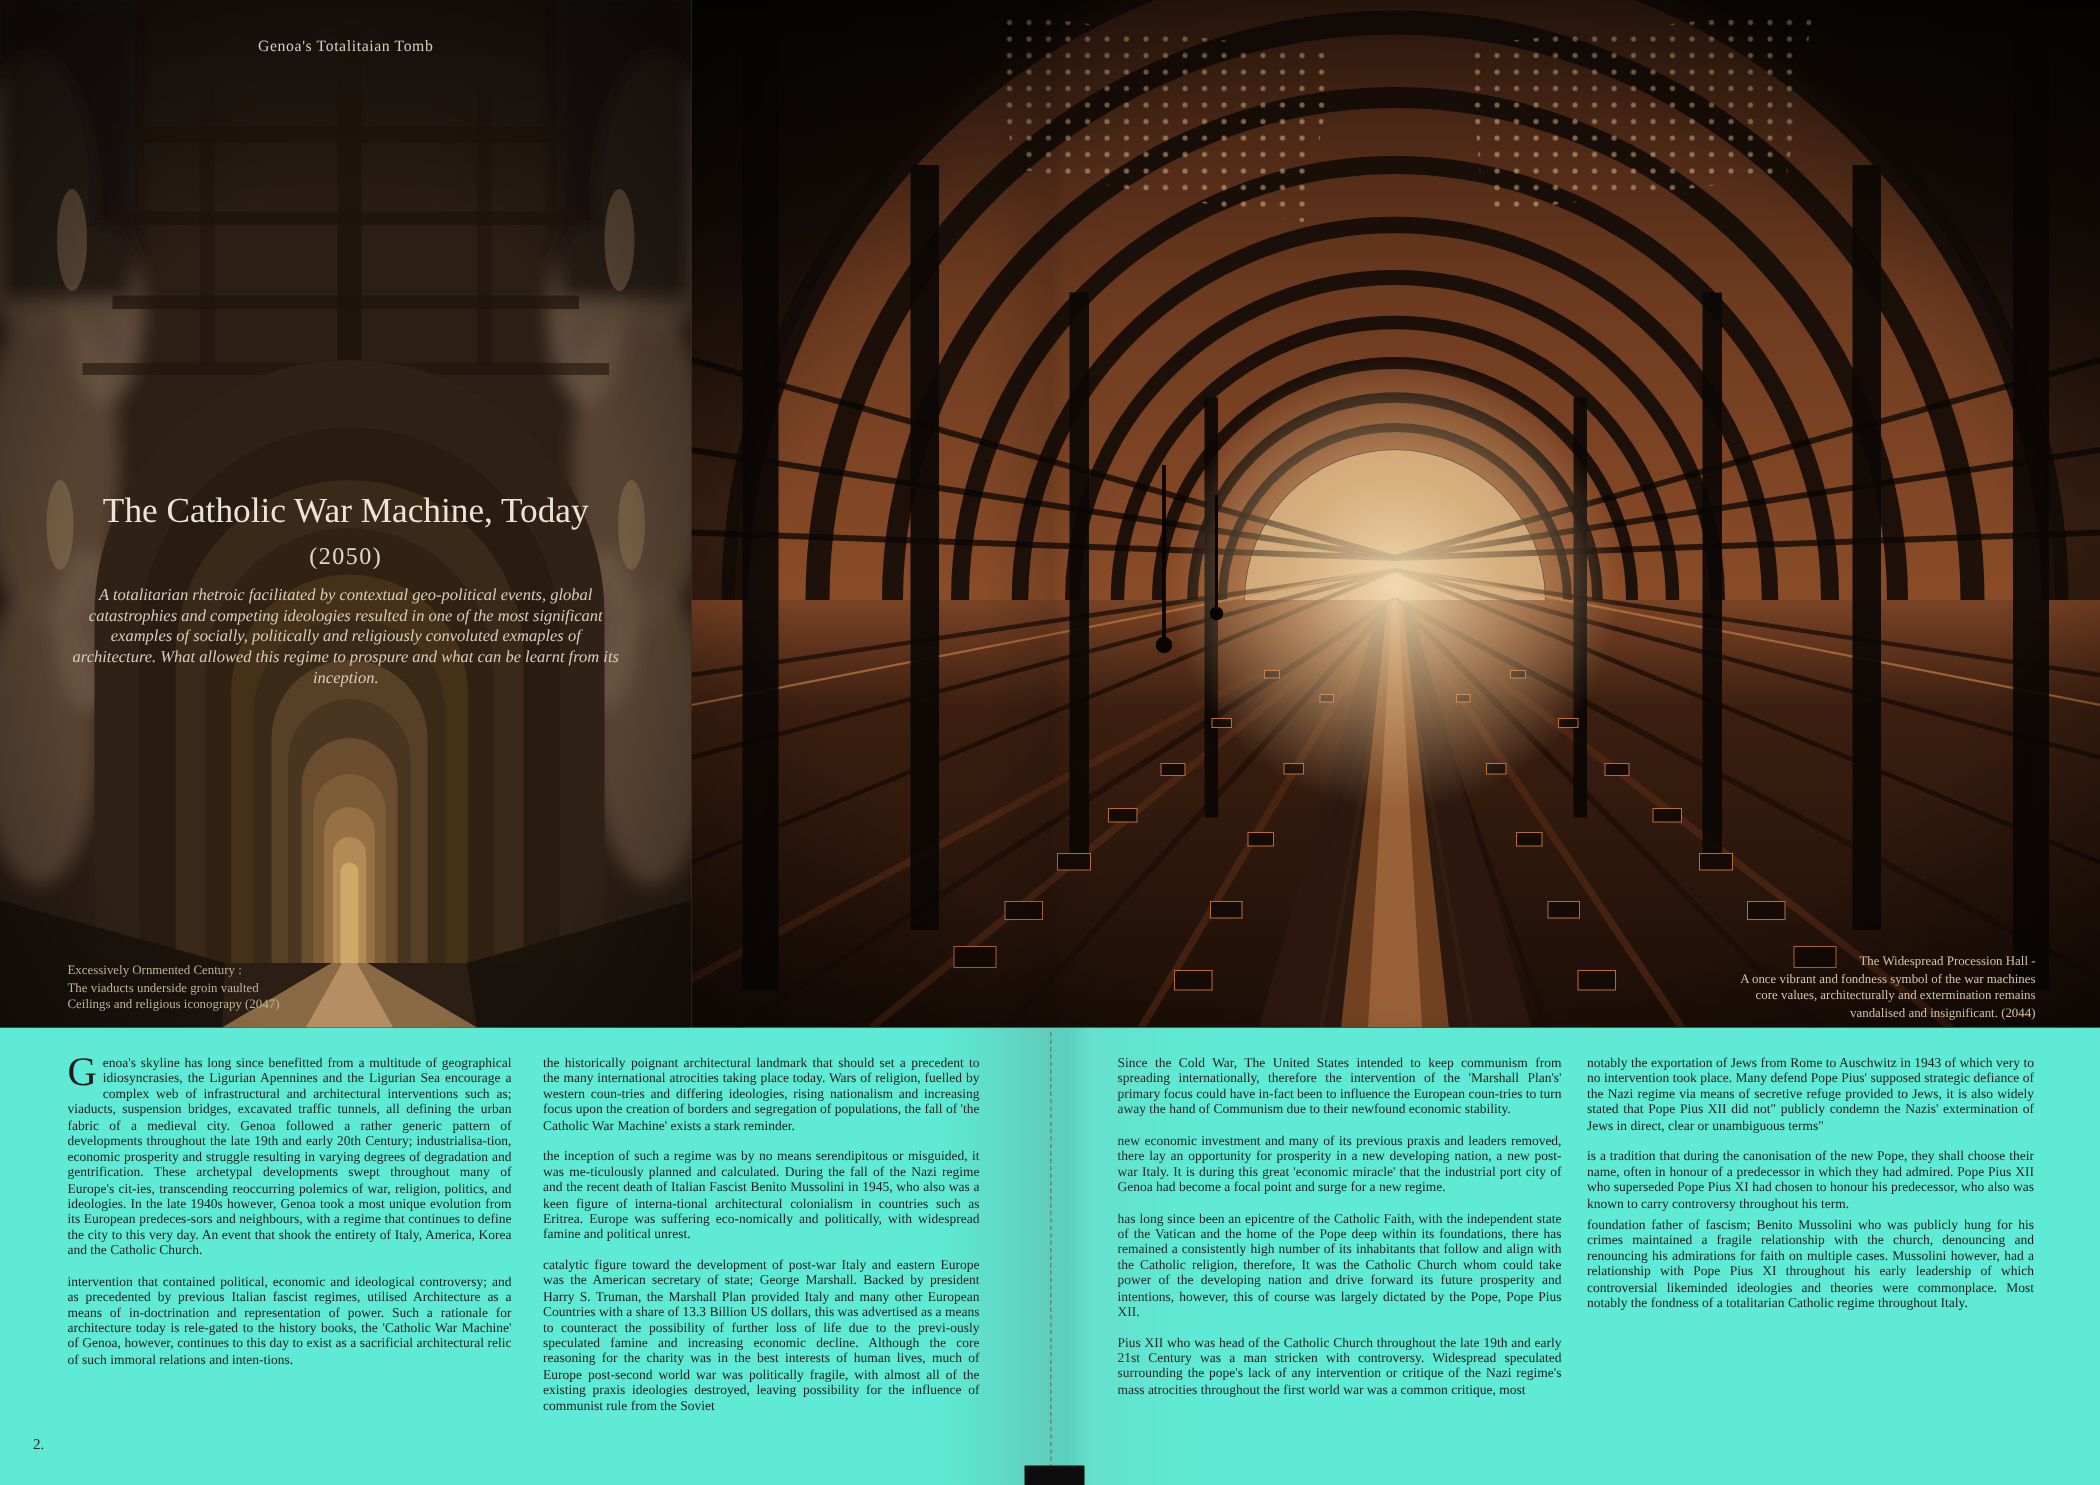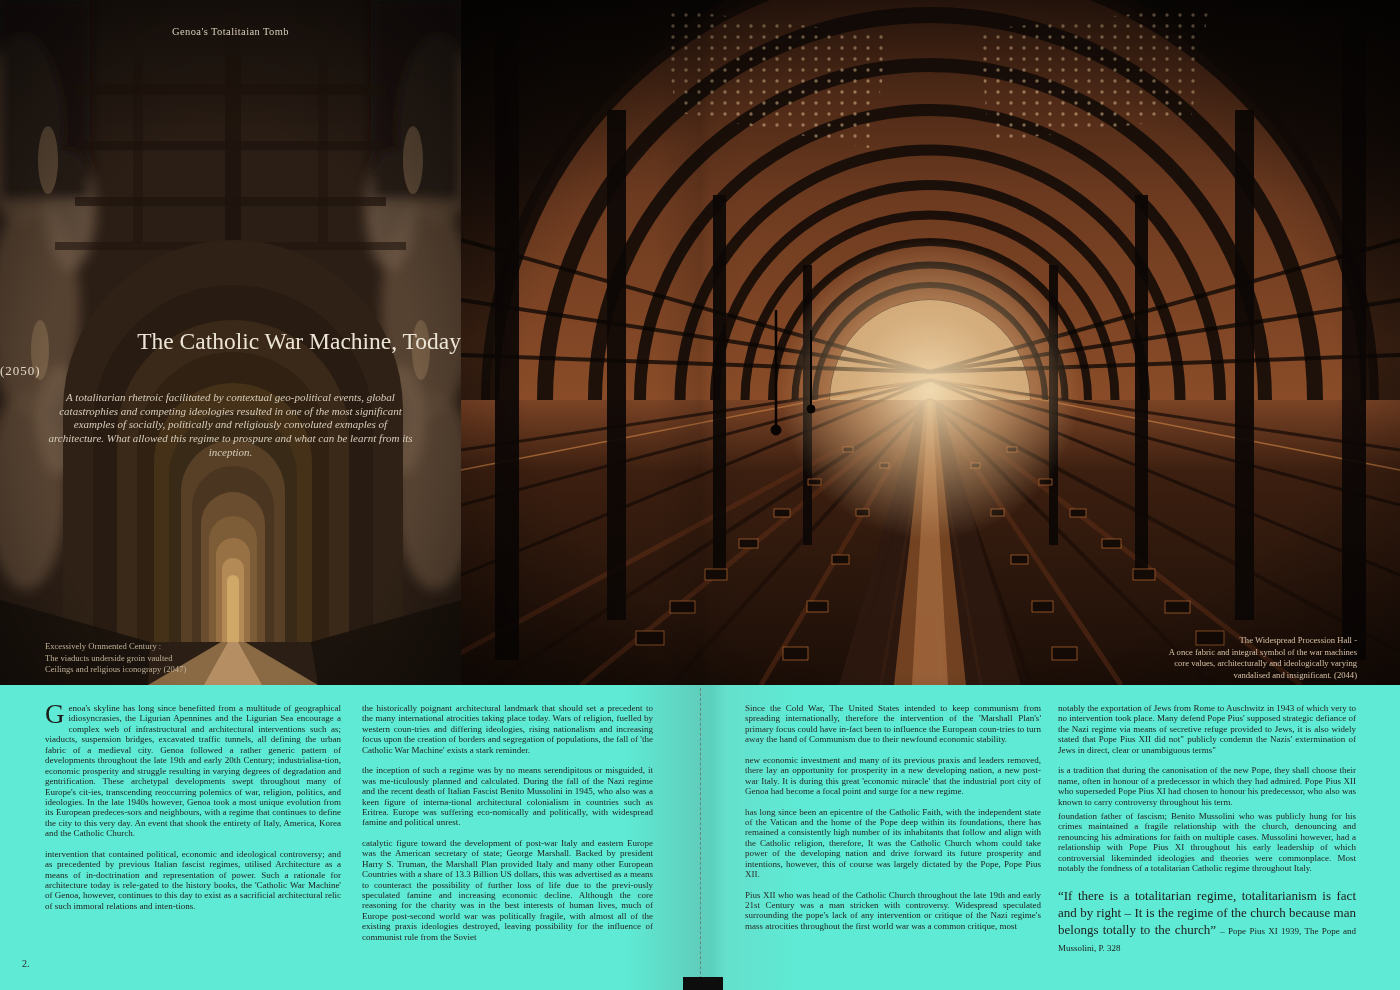--- a/index.html
+++ b/index.html
@@ -8,23 +8,23 @@
 
   
   .hero { position:absolute; top:0; height:685px; overflow:hidden; }
   .hero-left  { left:0; width:461px; background:#2b1e15; }
   .hero-right { left:461px; width:939px; background:#150d08; }
   .hero svg { position:absolute; left:0; top:0; display:block; }
 
   
   .kicker { position:absolute; top:26px; left:0; right:0; text-align:center; font-size:10.5px;
             letter-spacing:.4px; color:#d8cdbb; z-index:2; }
-  .title  { position:absolute; top:328px; left:0; right:0; margin:0; text-align:right;
+  .title  { position:absolute; top:328px; left:0; right:0; margin:0; text-align:center;
             font-weight:400; font-size:23.5px; color:#ece5d6; z-index:2; }
-  .year   { position:absolute; top:363px; left:0; right:0; font-size:13px;
+  .year   { position:absolute; top:363px; left:0; right:0; text-align:center; font-size:16px;
             letter-spacing:1px; color:#e0d8c7; z-index:2; }
   .standfirst { position:absolute; top:391px; left:48px; right:48px; margin:0; text-align:center;
             font-size:11px; line-height:1.24; color:#d6cdbb; z-index:2;font-style:italic; }
   .caption { position:absolute; font-size:8.6px; line-height:1.35; z-index:2; }
   .caption-left  { left:45px; top:641px; color:#bfb096; text-align:left; }
   .caption-right { right:43px; top:635px; color:#d6c1a6; text-align:right; }
 
   
   .body-area { position:absolute; top:685px; left:0; right:0; bottom:0; }
   .col { position:absolute; top:18px; font-size:9px; line-height:1.16; text-align:justify;
@@ -271,22 +271,22 @@
       <g stroke="#080402" fill="#080402">
         <line x1="315" y1="310" x2="315" y2="425" stroke-width="2.5"></line>
           <circle cx="315" cy="430" r="5"></circle>
         <line x1="350" y1="330" x2="350" y2="405" stroke-width="2"></line>
           <circle cx="350" cy="409" r="4"></circle>
       </g>
       <rect width="939" height="685" fill="url(#rg-vig)"></rect>
     </svg>
     <div class="caption caption-right">
       <div>The Widespread Procession Hall -</div>
-      <div>A once fabric and integral symbol of the war machines</div>
-      <div>core values, architecturally and ideologically varying</div>
+      <div>A once vibrant and fondness symbol of the war machines</div>
+      <div>core values, architecturally and extermination remains</div>
       <div>vandalised and  insignificant. (2044)</div>
     </div>
   </div>
 
   <main class="body-area">
     <section class="col col1">
       <p class="bp"><span class="dropcap">G</span><span>enoa's skyline has long since benefitted from a multitude of geographical idiosyncrasies, the Ligurian Apennines and the Ligurian Sea encourage a complex web of infrastructural and architectural interventions such as; viaducts, suspension bridges, excavated traffic tunnels, all defining the urban fabric of a medieval city. Genoa followed a rather generic pattern of developments throughout the late 19th and early 20th Century; industrialisa-tion, economic prosperity and struggle resulting in varying degrees of degradation and gentrification. These archetypal developments swept throughout many of Europe's cit-ies, transcending reoccurring polemics of war, religion, politics, and ideologies. In the late 1940s however, Genoa took a most unique evolution from its European predeces-sors and neighbours, with a regime that continues to define the city to this very day. An event that shook the entirety of Italy, America, Korea and the Catholic Church.</span></p>
       <p class="bp">intervention that contained political, economic and ideological controversy; and as precedented by previous Italian fascist regimes, utilised Architecture as a means of in-doctrination and representation of power. Such a rationale for architecture today is rele-gated to the history books, the 'Catholic War Machine' of Genoa, however, continues to this day to exist as a sacrificial architectural relic of such immoral relations and inten-tions.</p>
     </section>
     <section class="col col2">
@@ -297,21 +297,20 @@
     <section class="col col3">
       <p class="bp">Since the Cold War, The United States intended to keep communism from spreading internationally, therefore the intervention of the 'Marshall Plan's' primary focus could have in-fact been to influence the European coun-tries to turn away the hand of Communism due to their newfound economic stability.</p>
       <p class="bp">new economic investment and many of its previous praxis and leaders removed, there lay an opportunity for prosperity in a new developing nation, a new post-war Italy. It is during this great 'economic miracle' that the industrial port city of Genoa had become a focal point and surge for a new regime.</p>
       <p class="bp">has long since been an epicentre of the Catholic Faith, with the independent state of the Vatican and the home of the Pope deep within its foundations, there has remained a consistently high number of its inhabitants that follow and align with the Catholic religion, therefore, It was the Catholic Church whom could take power of the developing nation and drive forward its future prosperity and intentions, however, this of course was largely dictated by the Pope, Pope Pius XII.</p>
       <p class="bp">Pius XII who was head of the Catholic Church throughout the late 19th and early 21st Century was a man stricken with controversy. Widespread speculated surrounding the pope's lack of any intervention or critique of the Nazi regime's mass atrocities throughout the first world war was a common critique, most</p>
     </section>
     <section class="col col4">
       <p class="bp">notably the exportation of Jews from Rome to Auschwitz in 1943 of which very to no intervention took place. Many defend Pope Pius' supposed strategic defiance of the Nazi regime via means of secretive refuge provided to Jews, it is also widely stated that Pope Pius XII did not" publicly condemn the Nazis' extermination of Jews in direct, clear or unambiguous terms"</p>
       <p class="bp tight">is a tradition that during the canonisation of the new Pope, they shall choose their name, often in honour of a predecessor in which they had admired. Pope Pius XII who superseded Pope Pius XI had chosen to honour his predecessor, who also was known to carry controversy throughout his term.</p>
       <p class="bp">foundation father of fascism; Benito Mussolini who was publicly hung for his crimes maintained a fragile relationship with the church, denouncing and renouncing his admirations for faith on multiple cases. Mussolini however, had a relationship with Pope Pius XI throughout his early leadership of which controversial likeminded ideologies and theories were commonplace. Most notably the fondness of a totalitarian Catholic regime throughout Italy.</p>
-      <p class="quote"><span>“If there is a totalitarian regime, totalitarianism is fact and by right – It is the regime of the church because man belongs totally to the church”</span> <span class="attr">– Pope Pius XI 1939, The Pope and Mussolini, P. 328</span></p>
     </section>
   </main>
 
   <div class="fold-upper"></div>
   <div class="fold-lower"></div>
   <div class="crease"></div>
   <div class="binding-mark"></div>
 
   <div class="page-num">2.</div>
 </div>

